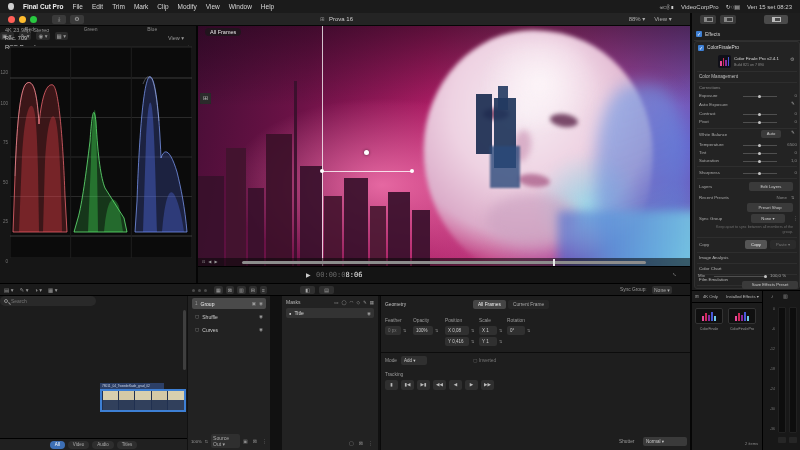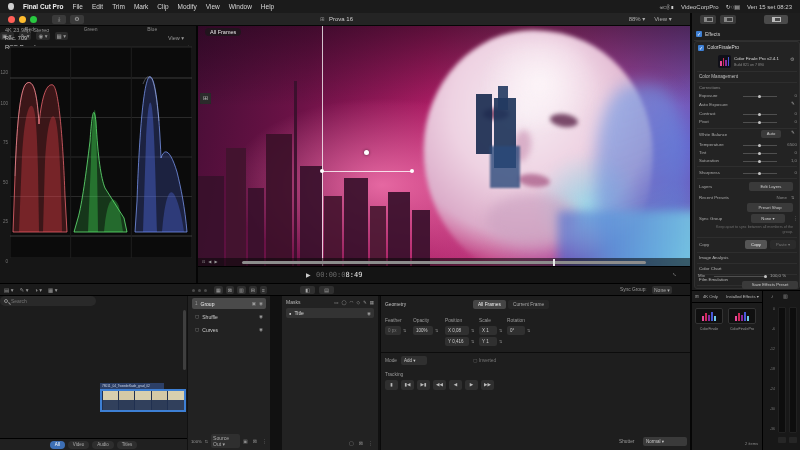--- a/index.html
+++ b/index.html
@@ -235,21 +235,21 @@
         <span>⊡</span>
         <span>◀</span>
         <span>▶</span>
       </span>
     <span style="position:absolute;left:44px;top:3px;width:404px;height:3px;background:#8d8d8d;border-radius:2px"></span>
     <span style="position:absolute;left:355px;top:1px;width:2px;height:7px;background:#e8e8e8"></span>
   </div>
 
   <div class="p transport">
     <span style="position:absolute;left:108px;top:4px;font-size:6px;color:#ccc">▶</span>
-    <span style="position:absolute;left:118px;top:4px;font-size:7px;font-family:'DejaVu Sans Mono',monospace"><span class="tc-dim">00:00:0</span><span class="tc-bri">8:49</span></span>
+    <span style="position:absolute;left:118px;top:4px;font-size:7px;font-family:'DejaVu Sans Mono',monospace"><span class="tc-dim">00:00:0</span><span class="tc-bri">8:06</span></span>
     <span style="position:absolute;left:474px;top:4px;font-size:6px;color:#999;display:inline-block;transform:rotate(45deg)">↔</span>
   </div>
 
   <div class="p strip">
     <span style="position:absolute;left:4px;top:3px;display:flex;gap:6px">
         <span class="st-ic"><span>▤</span> ▾</span>
         <span class="st-ic"><span>✎</span> ▾</span>
         <span class="st-ic"><span>◑</span> ▾</span>
         <span class="st-ic"><span>▦</span> ▾</span>
       </span>

